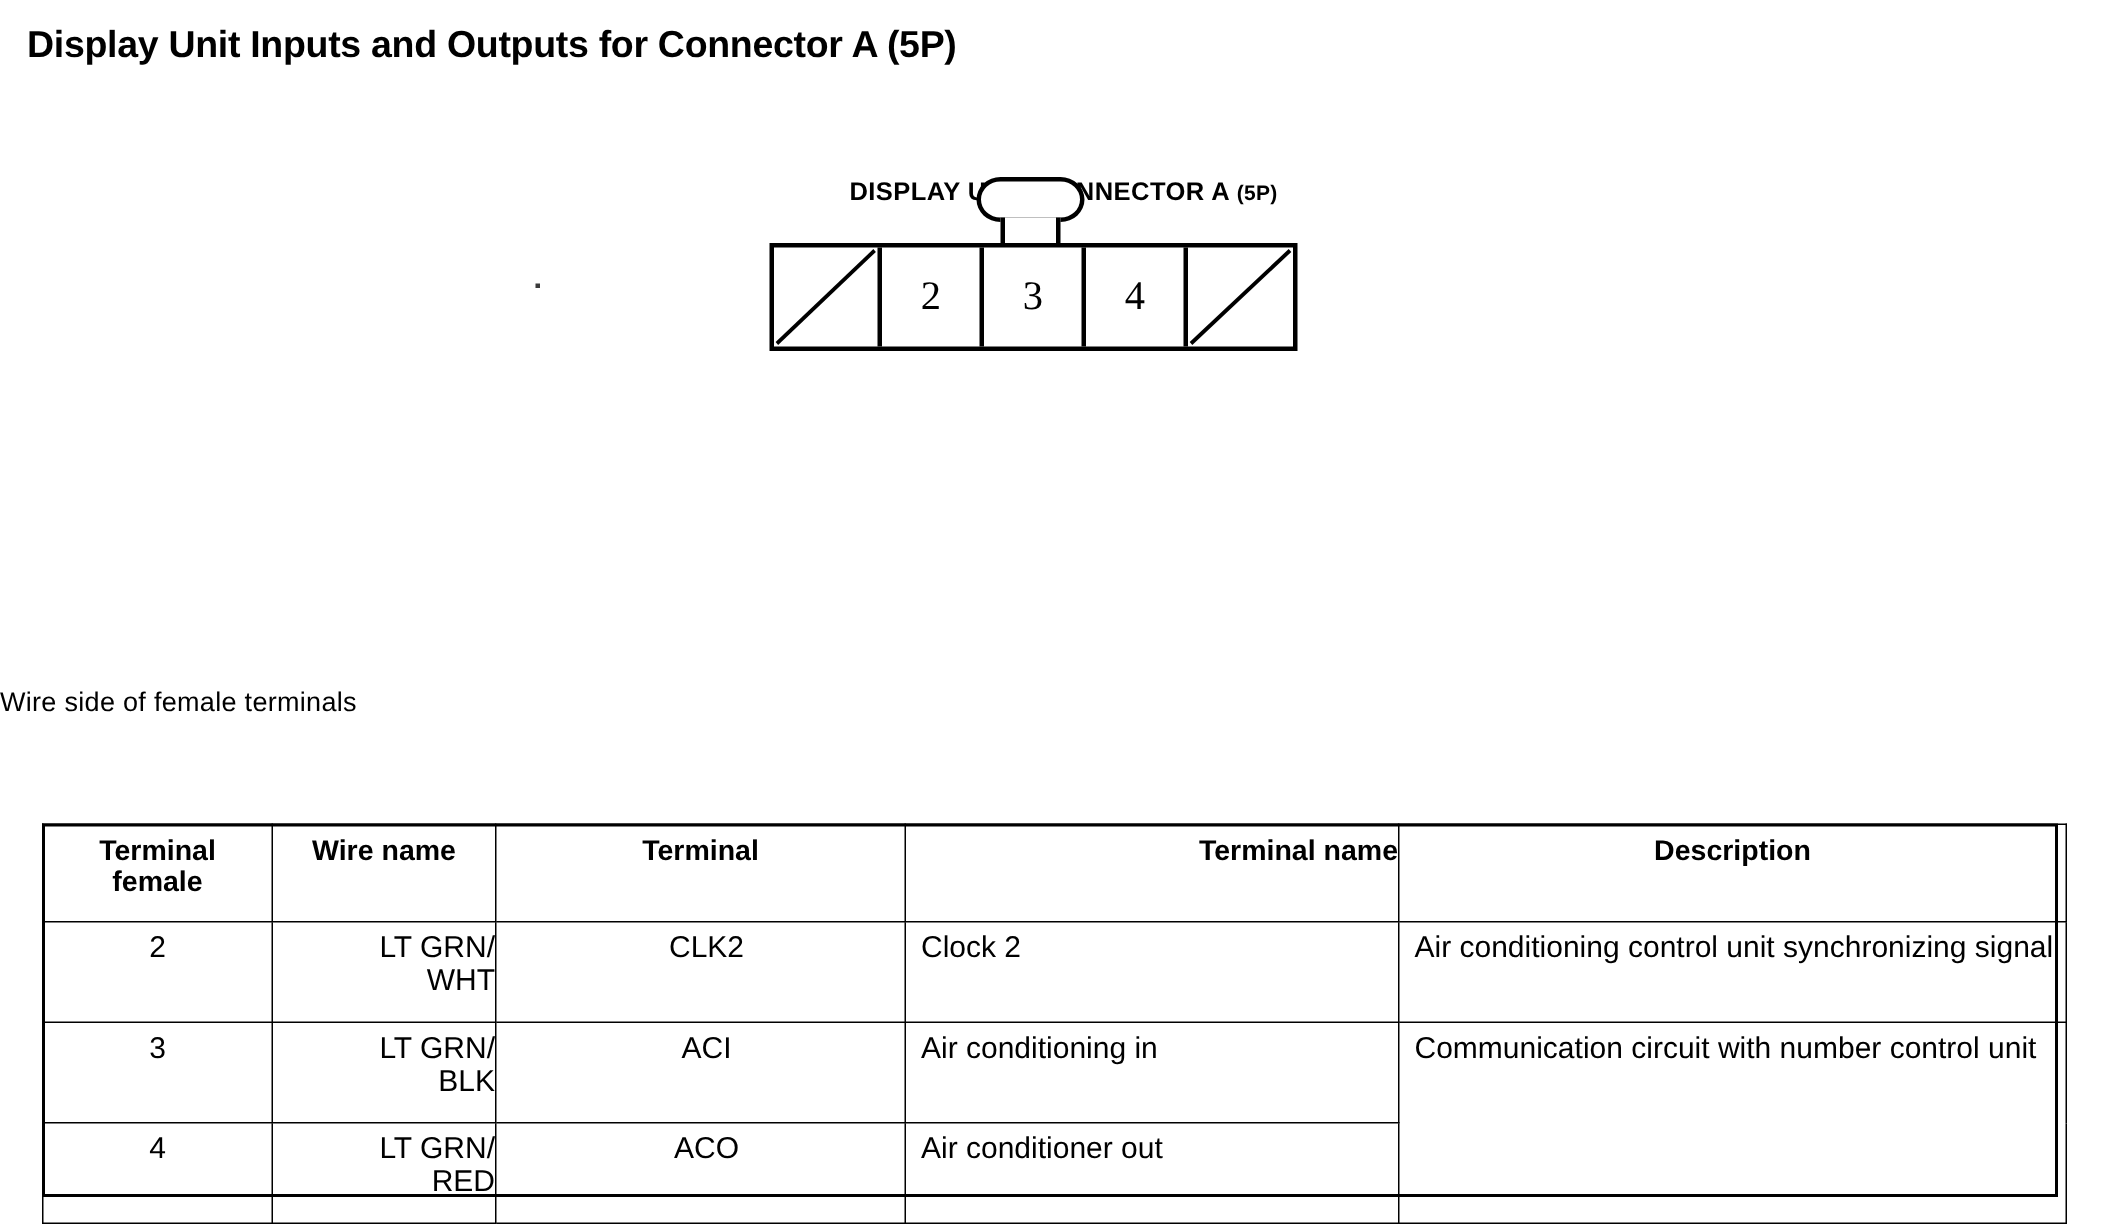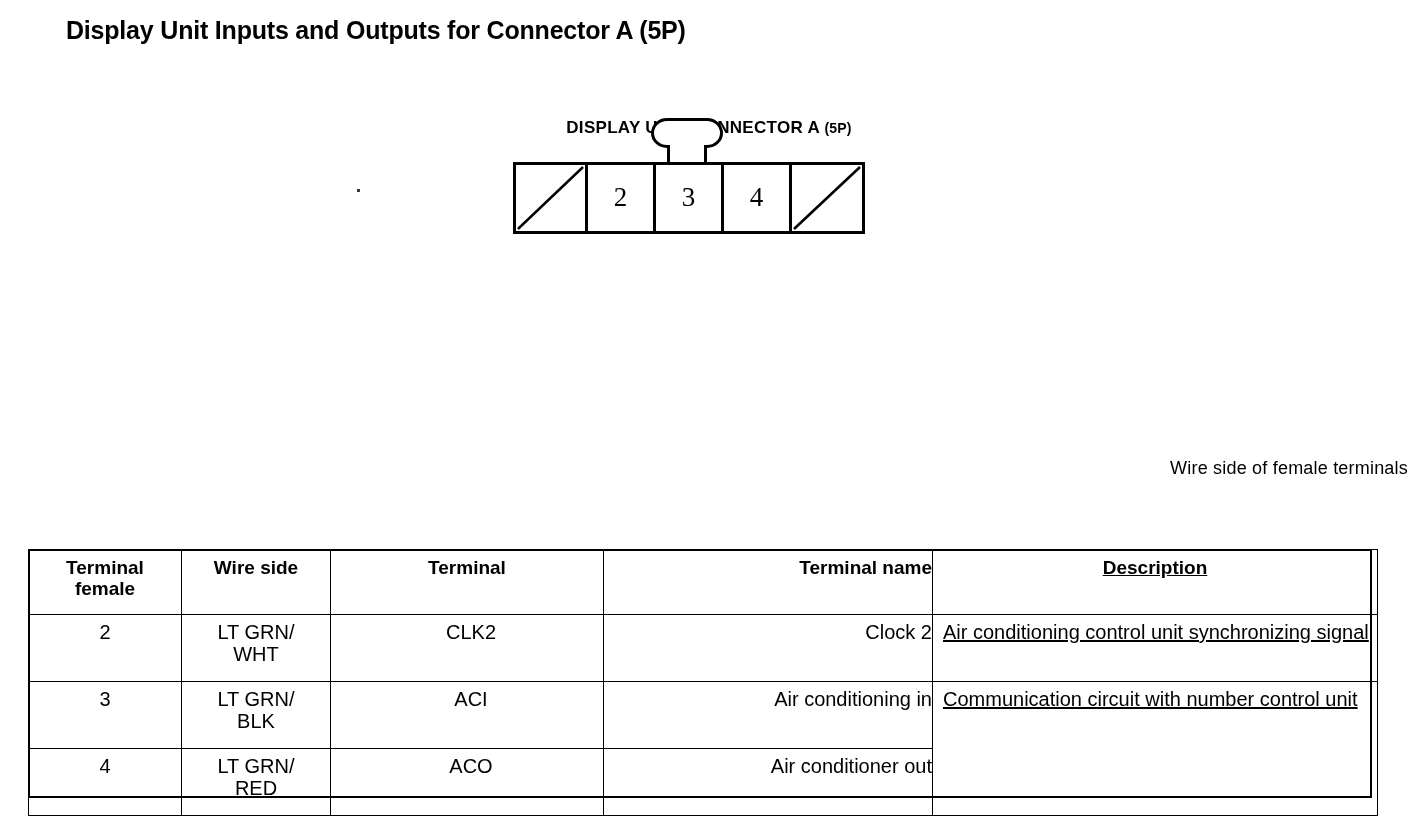--- a/index.html
+++ b/index.html
@@ -18,21 +18,20 @@
 
   
   .page-title {
     position: absolute;
     left: 18px;
     top: 16px;
     font-size: 25px;
     font-weight: bold;
     letter-spacing: -0.2px;
     white-space: nowrap;
-    margin-left: 48px;
   }
 
   
   .diagram-block {
     position: absolute;
     left: 0;
     top: 118px;
     width: 1408px;
   }
   .connector-caption-top {
@@ -110,21 +109,21 @@
   }
   .cell:last-child { border-right: none; }
   .cell.blank svg { display: block; width: 100%; height: 100%; }
   .cell-num { line-height: 1; padding-bottom: 2px; }
 
   .wire-side-caption {
     position: absolute;
     left: 0;
     top: 458px;
     width: 1408px;
-    text-align: right;
+    text-align: left;
     font-size: 18px;
     font-weight: 500;
     letter-spacing: 0.2px;
   }
 
   
   .speck {
     position: absolute;
     left: 357px;
     top: 189px;
@@ -158,24 +157,24 @@
     line-height: 1.08;
   }
   .spec-table tbody td {
     height: 60px;
     font-size: 20px;
     font-weight: 400;
     line-height: 1.12;
     padding-top: 6px;
   }
   .c-term-no   { width: 152px; text-align: center; }
-  .c-wire      { width: 148px; text-align: center; }
+  .c-wire      { width: 148px; text-align: right; }
   .c-terminal  { width: 272px; text-align: center;  padding-left: 8px !important; }
-  .c-termname  { width: 328px; text-align: right;  padding-left: 10px !important; }
-  .c-desc      { width: 444px; text-align: left;  padding-left: 10px !important; text-decoration: underline; }
+  .c-termname  { width: 328px; text-align: left;  padding-left: 10px !important; }
+  .c-desc      { width: 444px; text-align: left;  padding-left: 10px !important; }
   
   .table-frame {
     position: absolute;
     left: 28px;
     top: 549px;
     width: 1344px;
     height: 249px;
     border: 2px solid #000;
     box-sizing: border-box;
     pointer-events: none;
@@ -233,21 +232,21 @@
 
 <div class="wire-side-caption">Wire side of female terminals</div>
 
 <table class="spec-table">
   <thead>
     <tr>
       <th class="c-term-no">
         <span>Terminal</span><br>
         <span>female</span>
       </th>
-      <th class="c-wire">Wire side</th>
+      <th class="c-wire">Wire name</th>
       <th class="c-terminal" style="text-align:center;padding-left:0 !important;">Terminal</th>
       <th class="c-termname" style="text-align:right;padding-left:0 !important;">Terminal name</th>
       <th class="c-desc" style="text-align:center;padding-left:0 !important;">Description</th>
     </tr>
   </thead>
   <tbody>
 
     <tr>
       <td class="c-term-no">2</td>
       <td class="c-wire">

